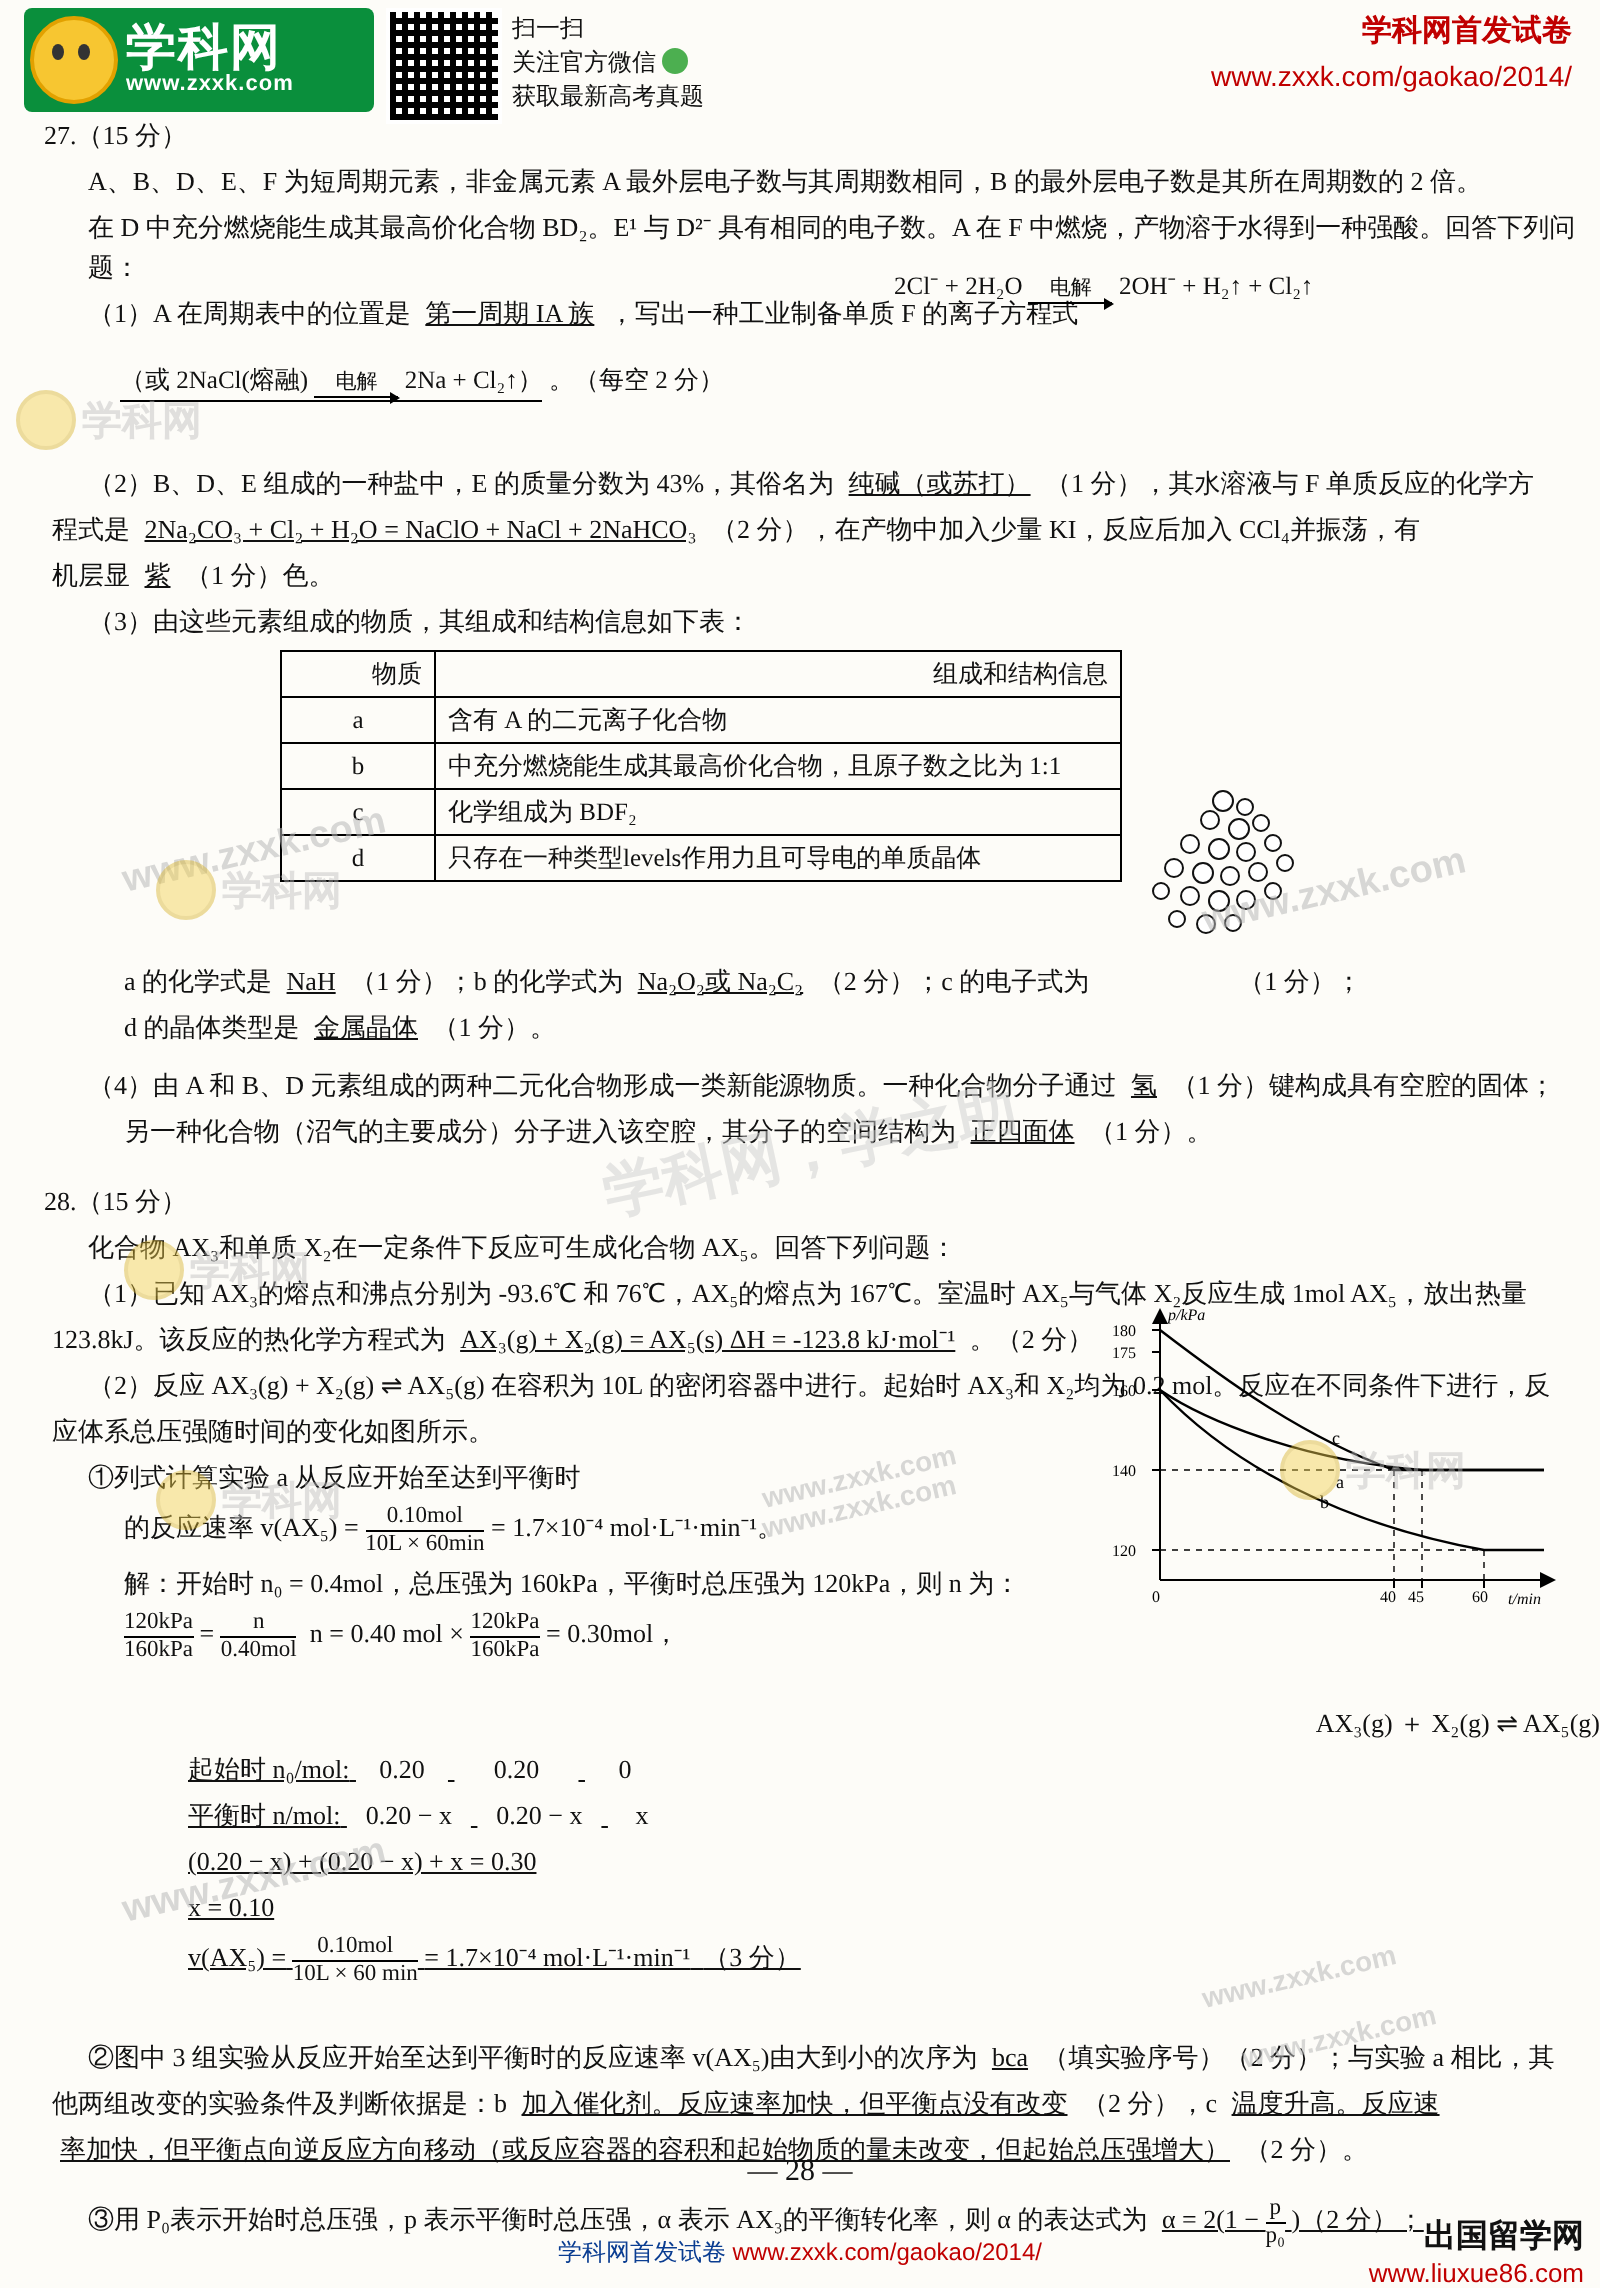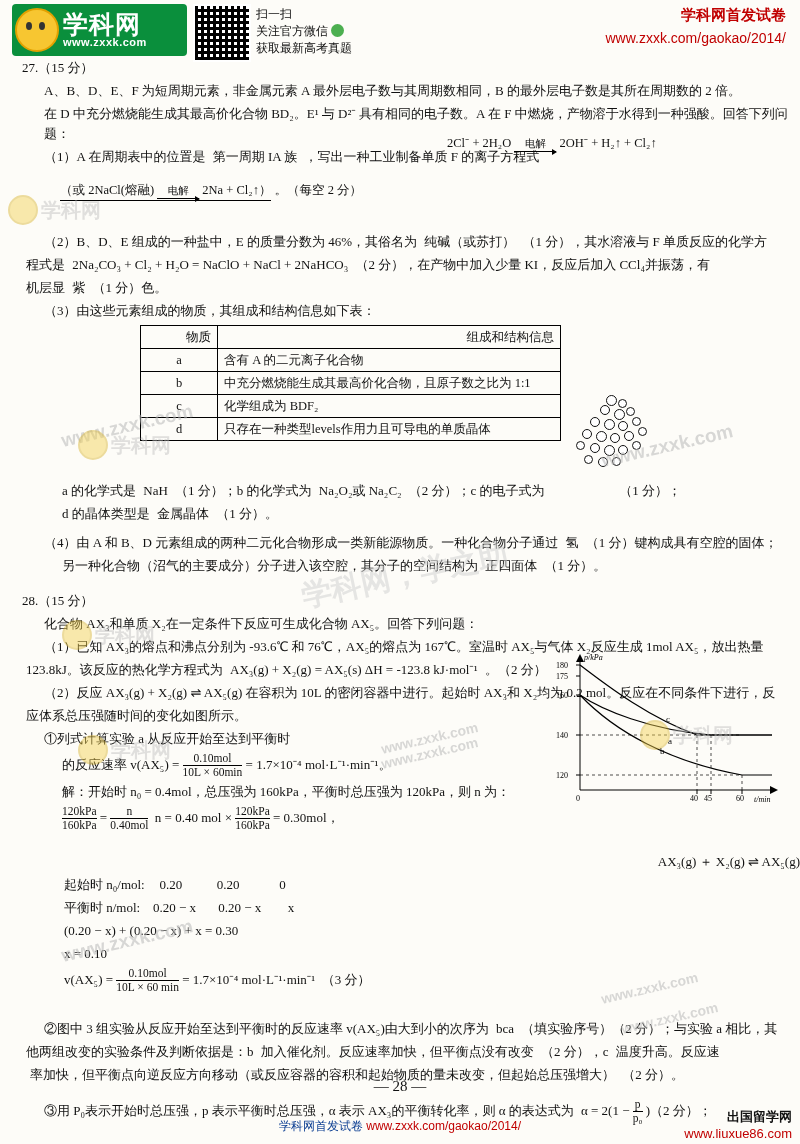--- a/index.html
+++ b/index.html
@@ -30,23 +30,23 @@
   .hdr-right{position:absolute;right:14px;top:6px;text-align:right;}
   .hdr-right .t1{color:#c00000;font-weight:bold;font-size:15px;font-family:"Liberation Sans",sans-serif;}
   .hdr-right .t2{color:#c00000;font-size:14px;font-family:"Liberation Sans",sans-serif;margin-top:5px;}
 
   
   .content{position:absolute;left:0;top:58px;width:800px;}
   p.l{margin:0 0 3px 0;line-height:20px;}
   .ind1{padding-left:26px;}
   .ind2{padding-left:44px;}
   .ind3{padding-left:62px;}
-  .ind4{padding-left:64px;}
+  .ind4{padding-left:94px;text-decoration:underline;}
   .qnum{padding-left:22px;font-size:13px;}
-  .ans{padding:0 4px;}
+  .ans{text-decoration:underline;padding:0 4px;}
   sub{font-size:9px;}
 
   
   .eqbox{position:absolute;left:447px;top:76px;width:300px;font-size:12.5px;}
   .arrow-lbl{display:inline-block;text-align:center;vertical-align:middle;line-height:1.1;}
   .arrow-lbl .top{font-size:10.5px;}
   .arrow-lbl .bar{display:block;border-top:1px solid #000;width:42px;position:relative;}
   .arrow-lbl .bar:after{content:"";position:absolute;right:-1px;top:-3px;border-left:5px solid #000;border-top:3px solid transparent;border-bottom:3px solid transparent;}
 
   
@@ -71,21 +71,21 @@
   .wm-badge .m{width:26px;height:26px;border-radius:50%;background:#f3d14f;border:2px solid #d8b42f;position:relative;display:inline-block;vertical-align:middle;}
   .wm-badge .t{display:inline-block;vertical-align:middle;color:#bdbdbd;font-weight:bold;font-size:20px;font-family:"Liberation Sans",sans-serif;margin-left:3px;}
   .wm-big{font-size:30px;color:#cfcfcf;font-weight:bold;font-family:"Liberation Sans",sans-serif;transform:rotate(-12deg);opacity:.5;}
 
   
   .pgno{position:absolute;left:0;top:1078px;width:800px;text-align:center;font-size:15px;}
   .ftr{position:absolute;left:0;top:1118px;width:800px;text-align:center;}
   .ftr .f1{color:#0a3d91;font-size:12px;font-family:"Liberation Sans",sans-serif;}
   .ftr .f2{color:#c00000;font-size:12px;font-family:"Liberation Sans",sans-serif;}
   .ftr-right{position:absolute;right:8px;top:1108px;text-align:right;}
-  .ftr-right .a{color:#111;font-weight:bold;font-size:13px;font-family:Liberation Sans, sans-serif;}
+  .ftr-right .a{color:#111;font-weight:bold;font-size:16px;font-family:Liberation Sans, sans-serif;}
   .ftr-right .b{color:#c00000;font-size:13px;font-family:"Liberation Sans",sans-serif;}
   .frac{display:inline-block;text-align:center;vertical-align:-7px;font-size:11.5px;line-height:13px;}
   .frac span{display:block;}
   .frac .den{border-top:1px solid #000;}
 </style>
 </head>
 <body>
 
 <div class="page">
 
@@ -139,21 +139,21 @@
           <span class="bar"></span>
         </span>
         <span>2Na + Cl₂↑）</span>
       </div>
       <span>。（每空 2 分）</span>
     </div>
 
     <div style="height:40px;"></div>
 
     <p class="l ind2">
-      <span>（2）B、D、E 组成的一种盐中，E 的质量分数为 46%，其俗名为</span>
+      <span>（2）B、D、E 组成的一种盐中，E 的质量分数为 43%，其俗名为</span>
       <span class="ans">纯碱（或苏打）</span>
       <span>（1 分），其水溶液与 F 单质反应的化学方</span>
     </p>
     <p class="l ind1">
       <span>程式是</span>
       <span class="ans">2Na₂CO₃ + Cl₂ + H₂O = NaClO + NaCl + 2NaHCO₃</span>
       <span>（2 分），在产物中加入少量 KI，反应后加入 CCl₄并振荡，有</span>
     </p>
     <p class="l ind1">
       <span>机层显</span>

